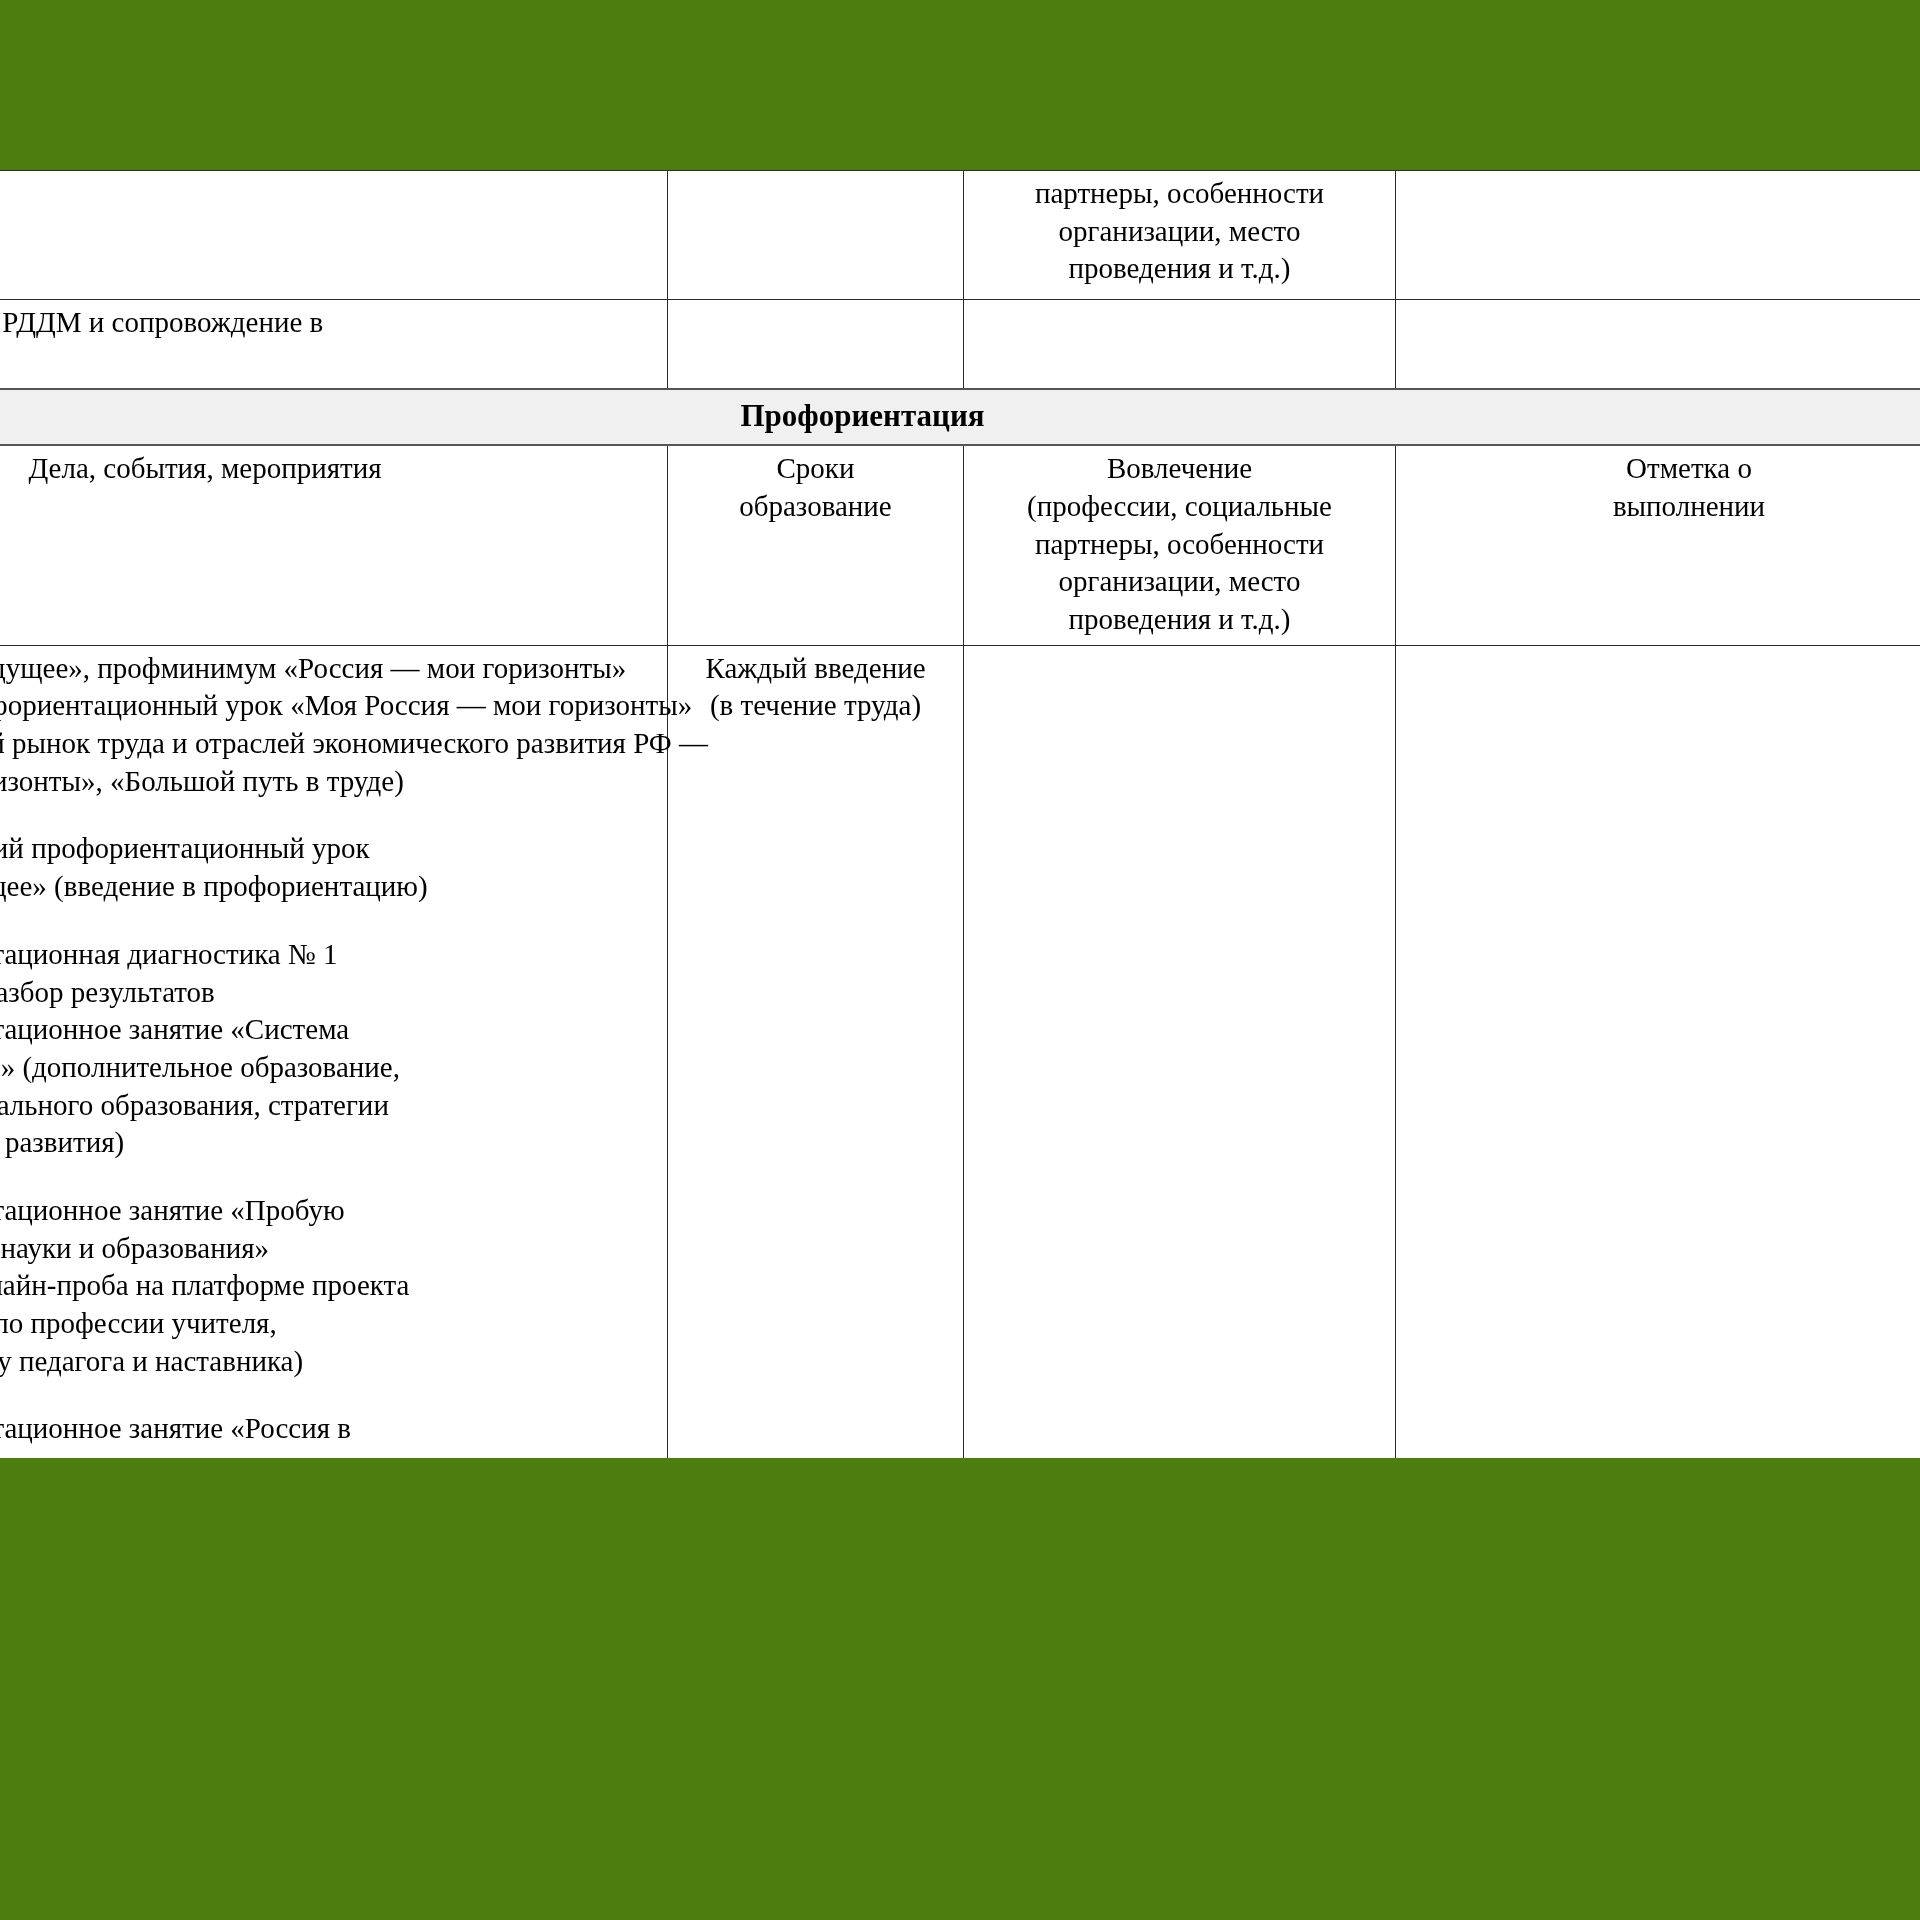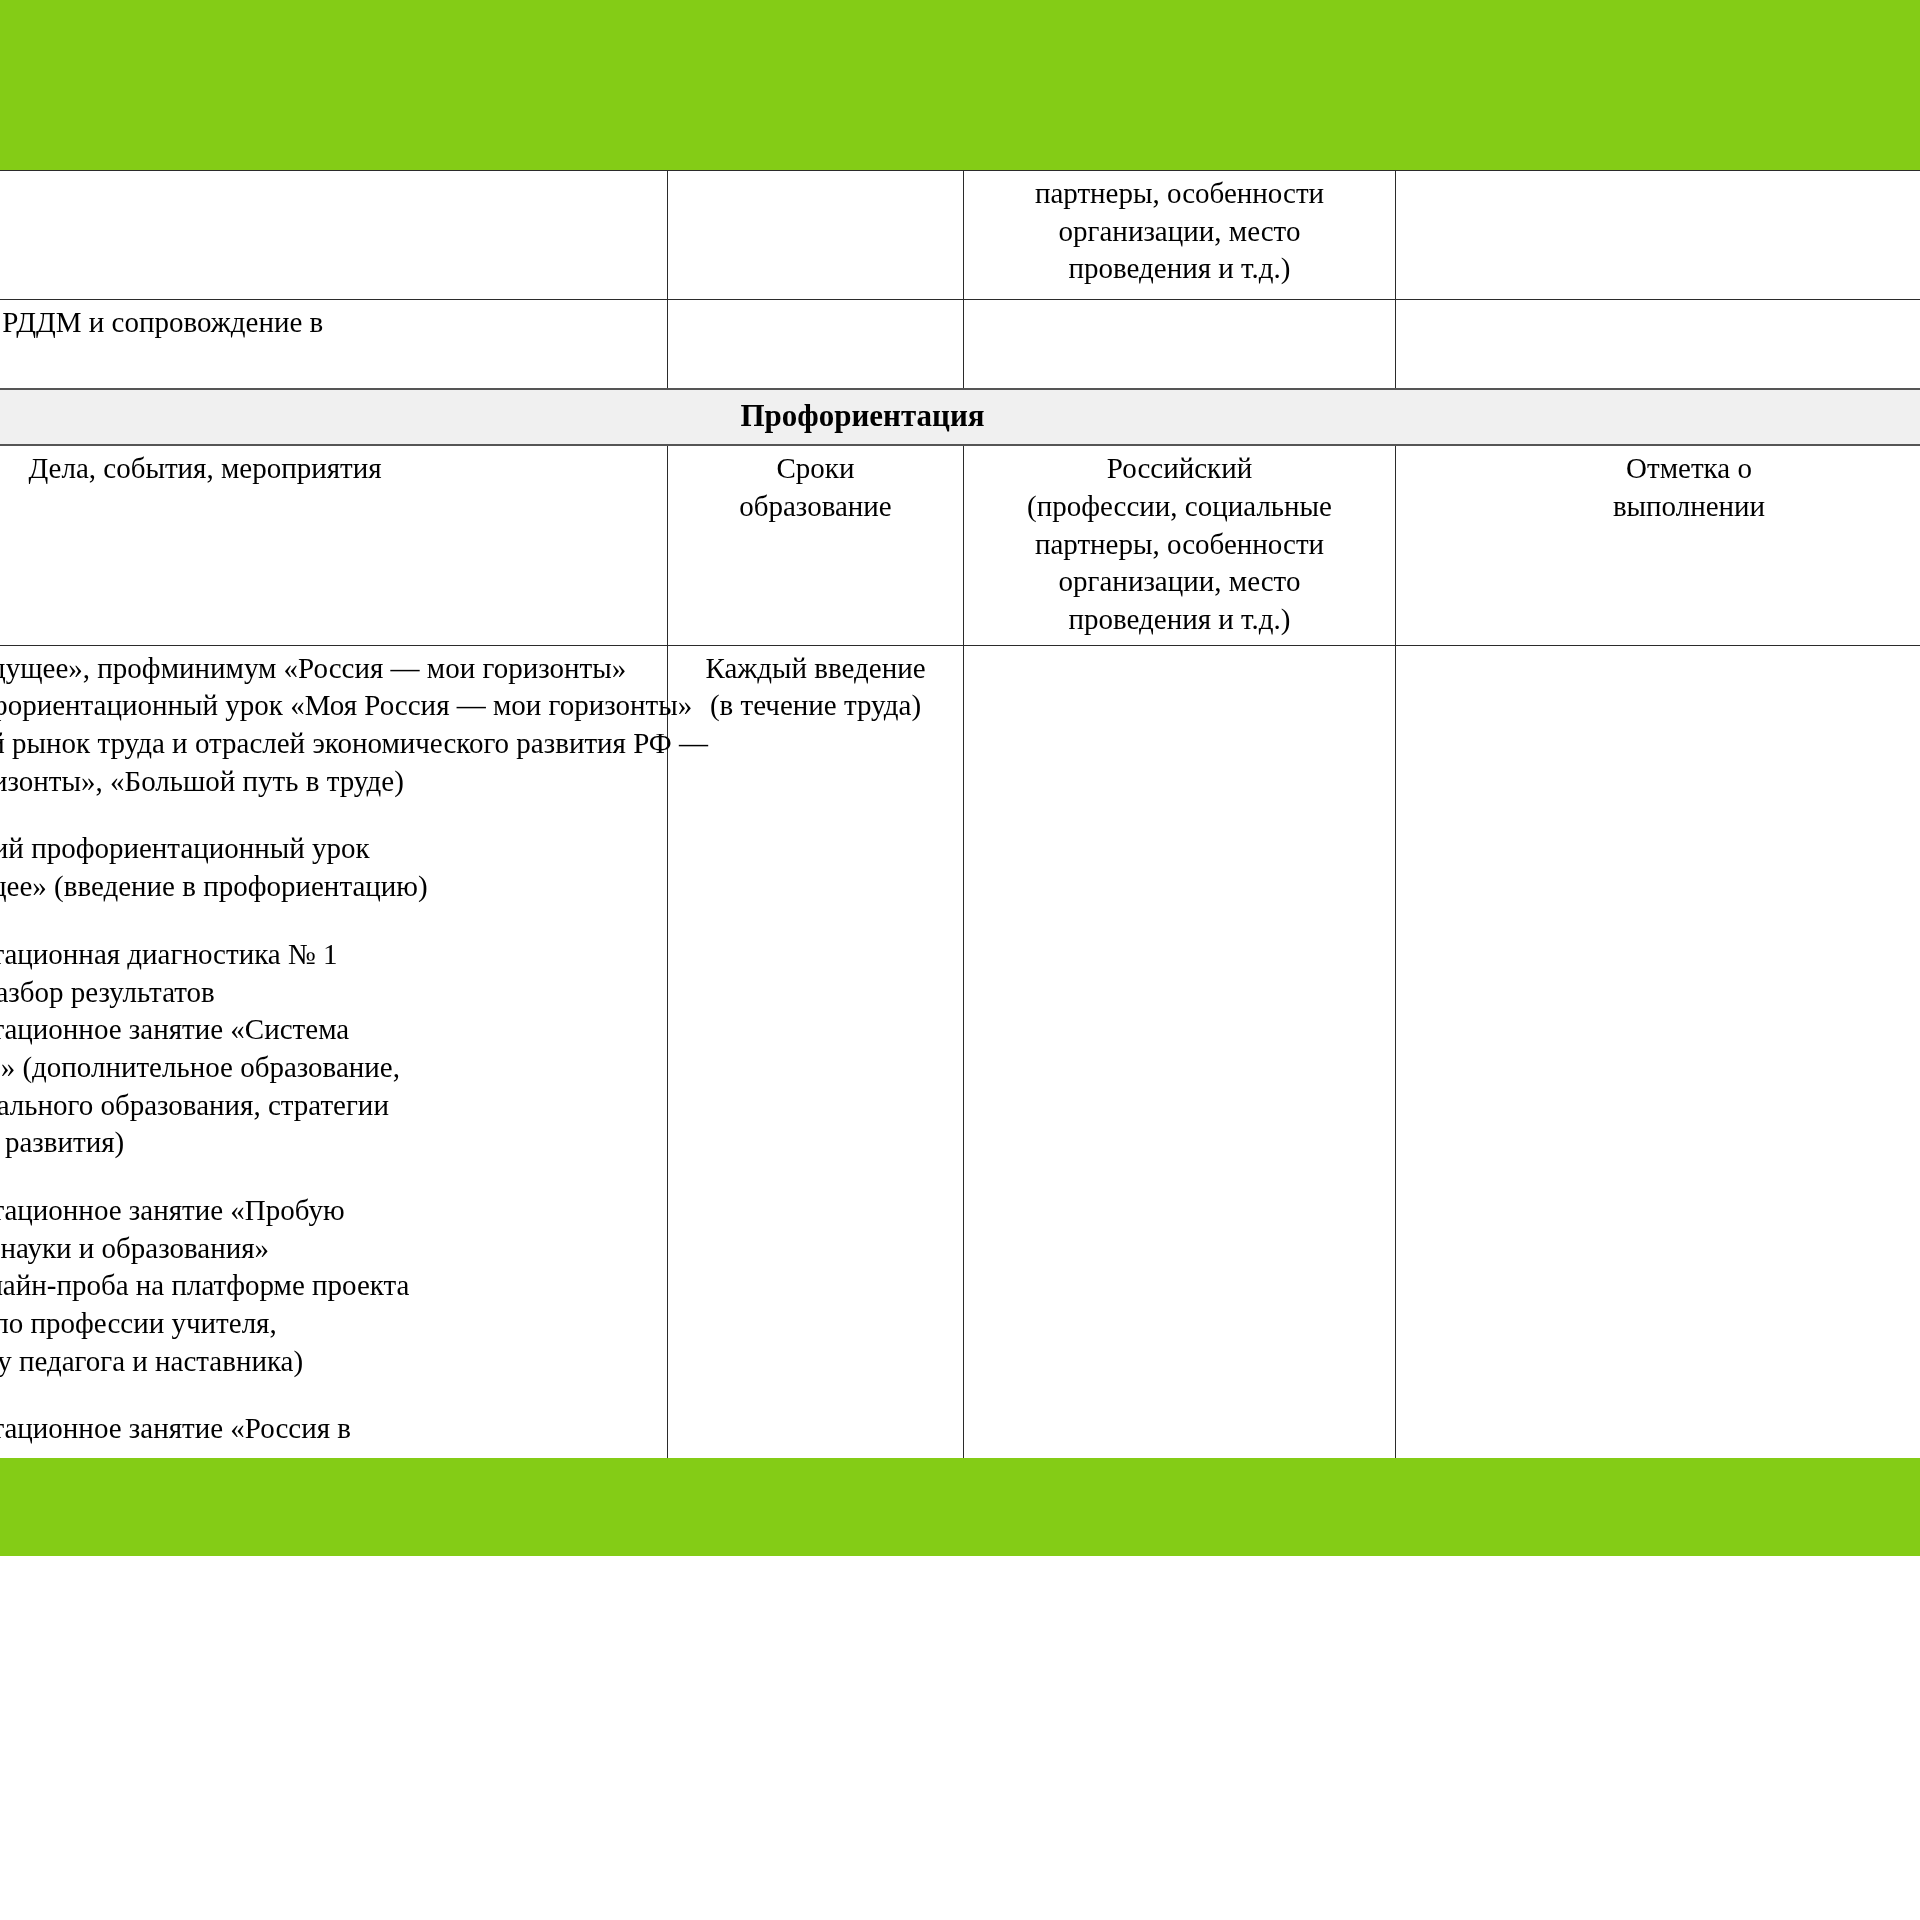--- a/index.html
+++ b/index.html
@@ -12,22 +12,22 @@
     height: 1920px;
     overflow: hidden;
     font-family: "Liberation Serif", "DejaVu Serif", serif;
     color: #000000;
   }
 
   
   #page {
     position: relative;
     width: 1920px;
-    height: 1556px;
-    background: #84cc16;
+    height: 1920px;
+    background: #4d7c0f;
     overflow: hidden;
   }
 
   
   #doc-viewport {
     position: absolute;
     left: 0;
     top: 170px;
     width: 1920px;
     height: 1288px;
@@ -136,21 +136,21 @@
           <tr class="header-row">
             <td class="center">Дела, события, мероприятия</td>
             <td class="center">
               <div class="lines">
                 <div>Сроки</div>
                 <div>образование</div>
               </div>
             </td>
             <td class="center">
               <div class="lines">
-                <div>Российский</div>
+                <div>Вовлечение</div>
                 <div>(профессии, социальные</div>
                 <div>партнеры, особенности</div>
                 <div>организации, место</div>
                 <div>проведения и т.д.)</div>
               </div>
             </td>
             <td class="center">
               <div class="lines">
                 <div>Отметка о</div>
                 <div>выполнении</div>

